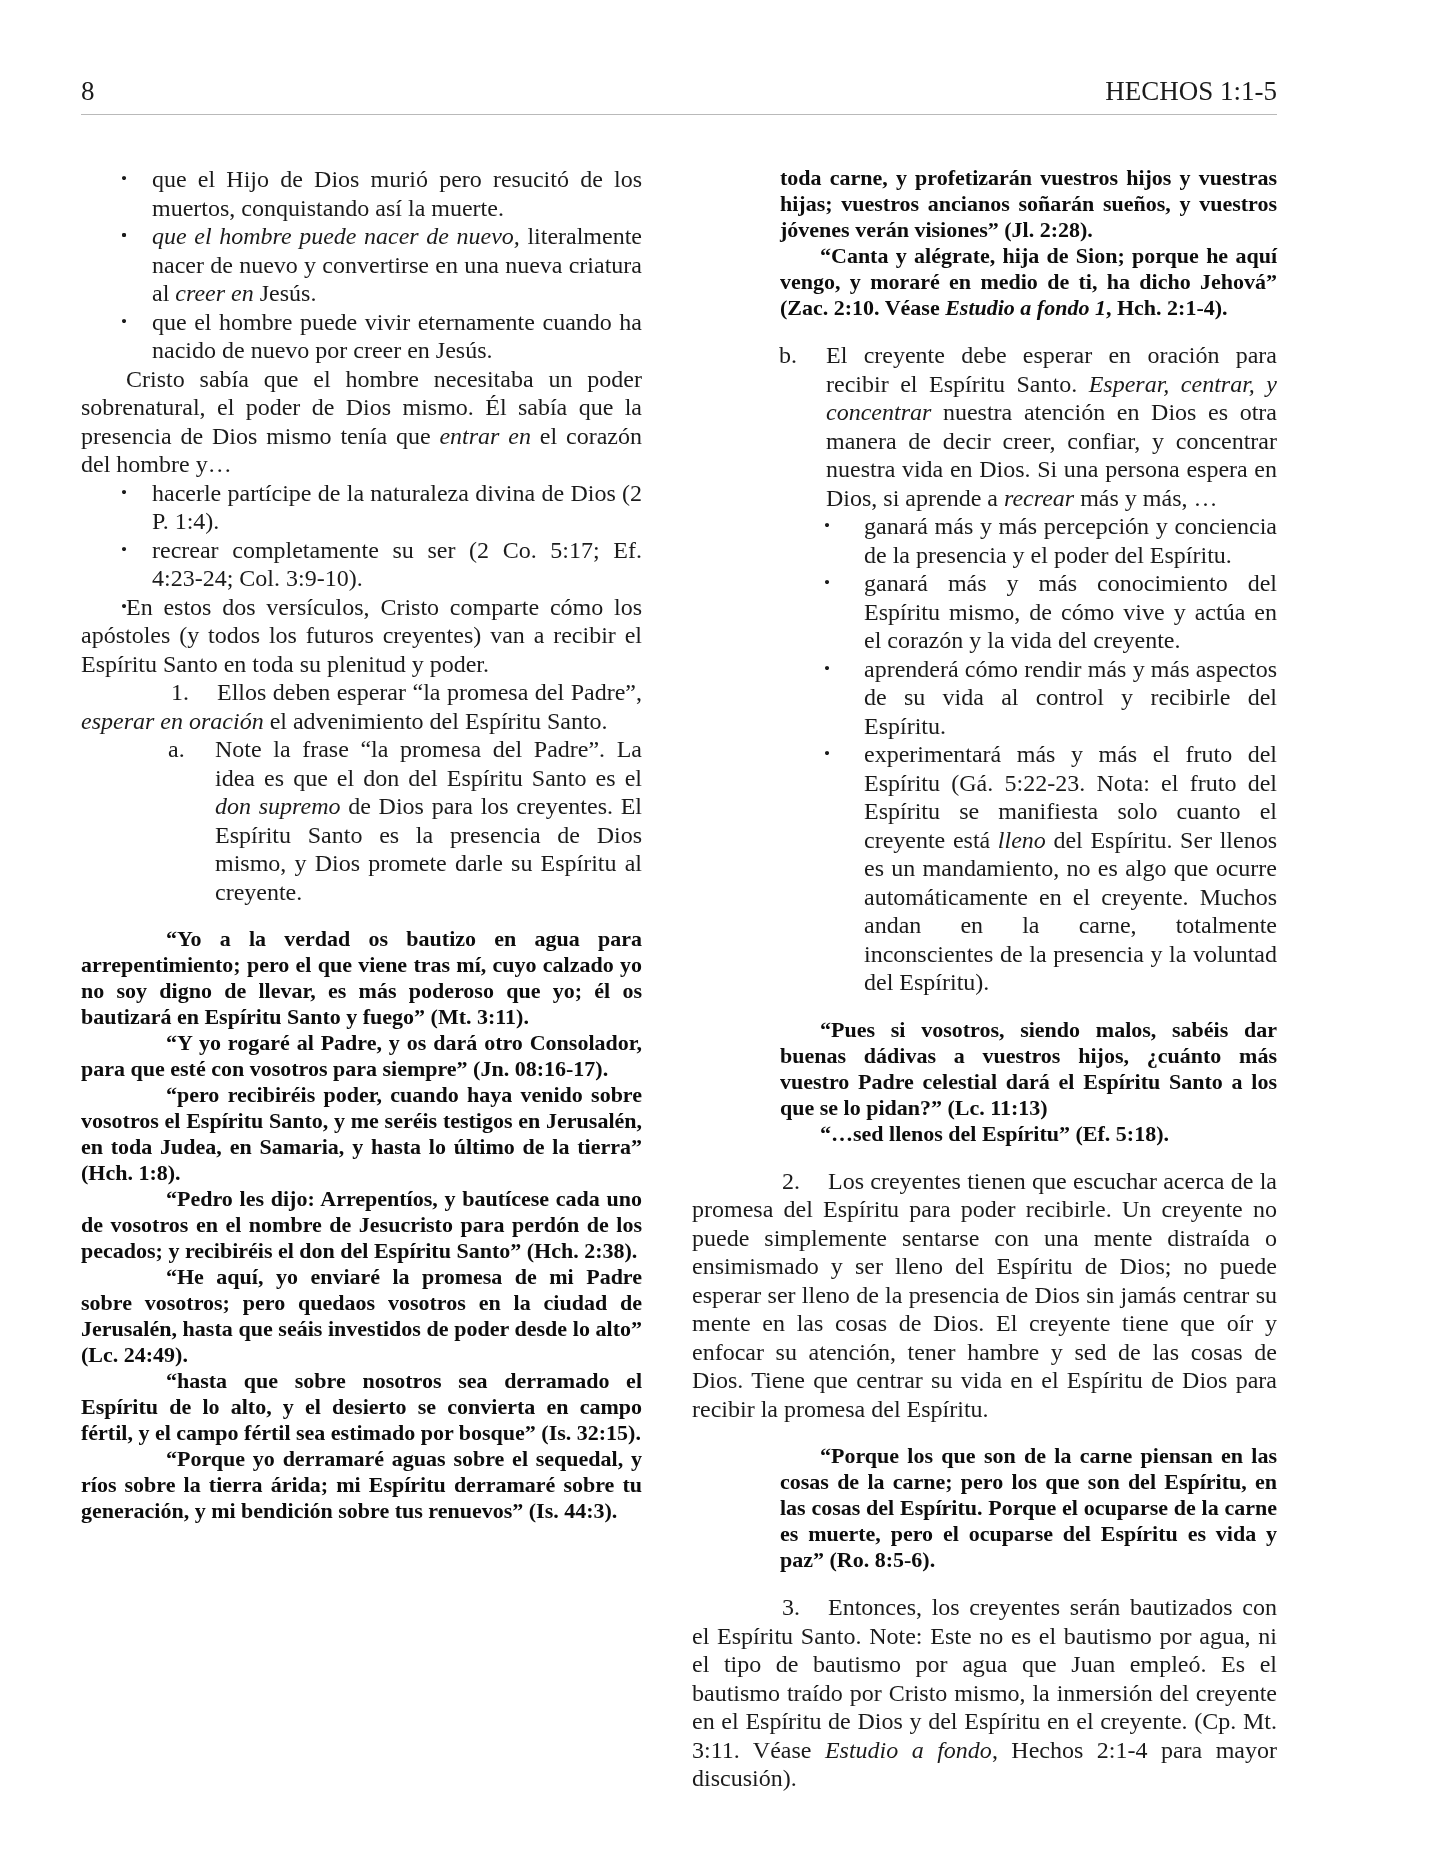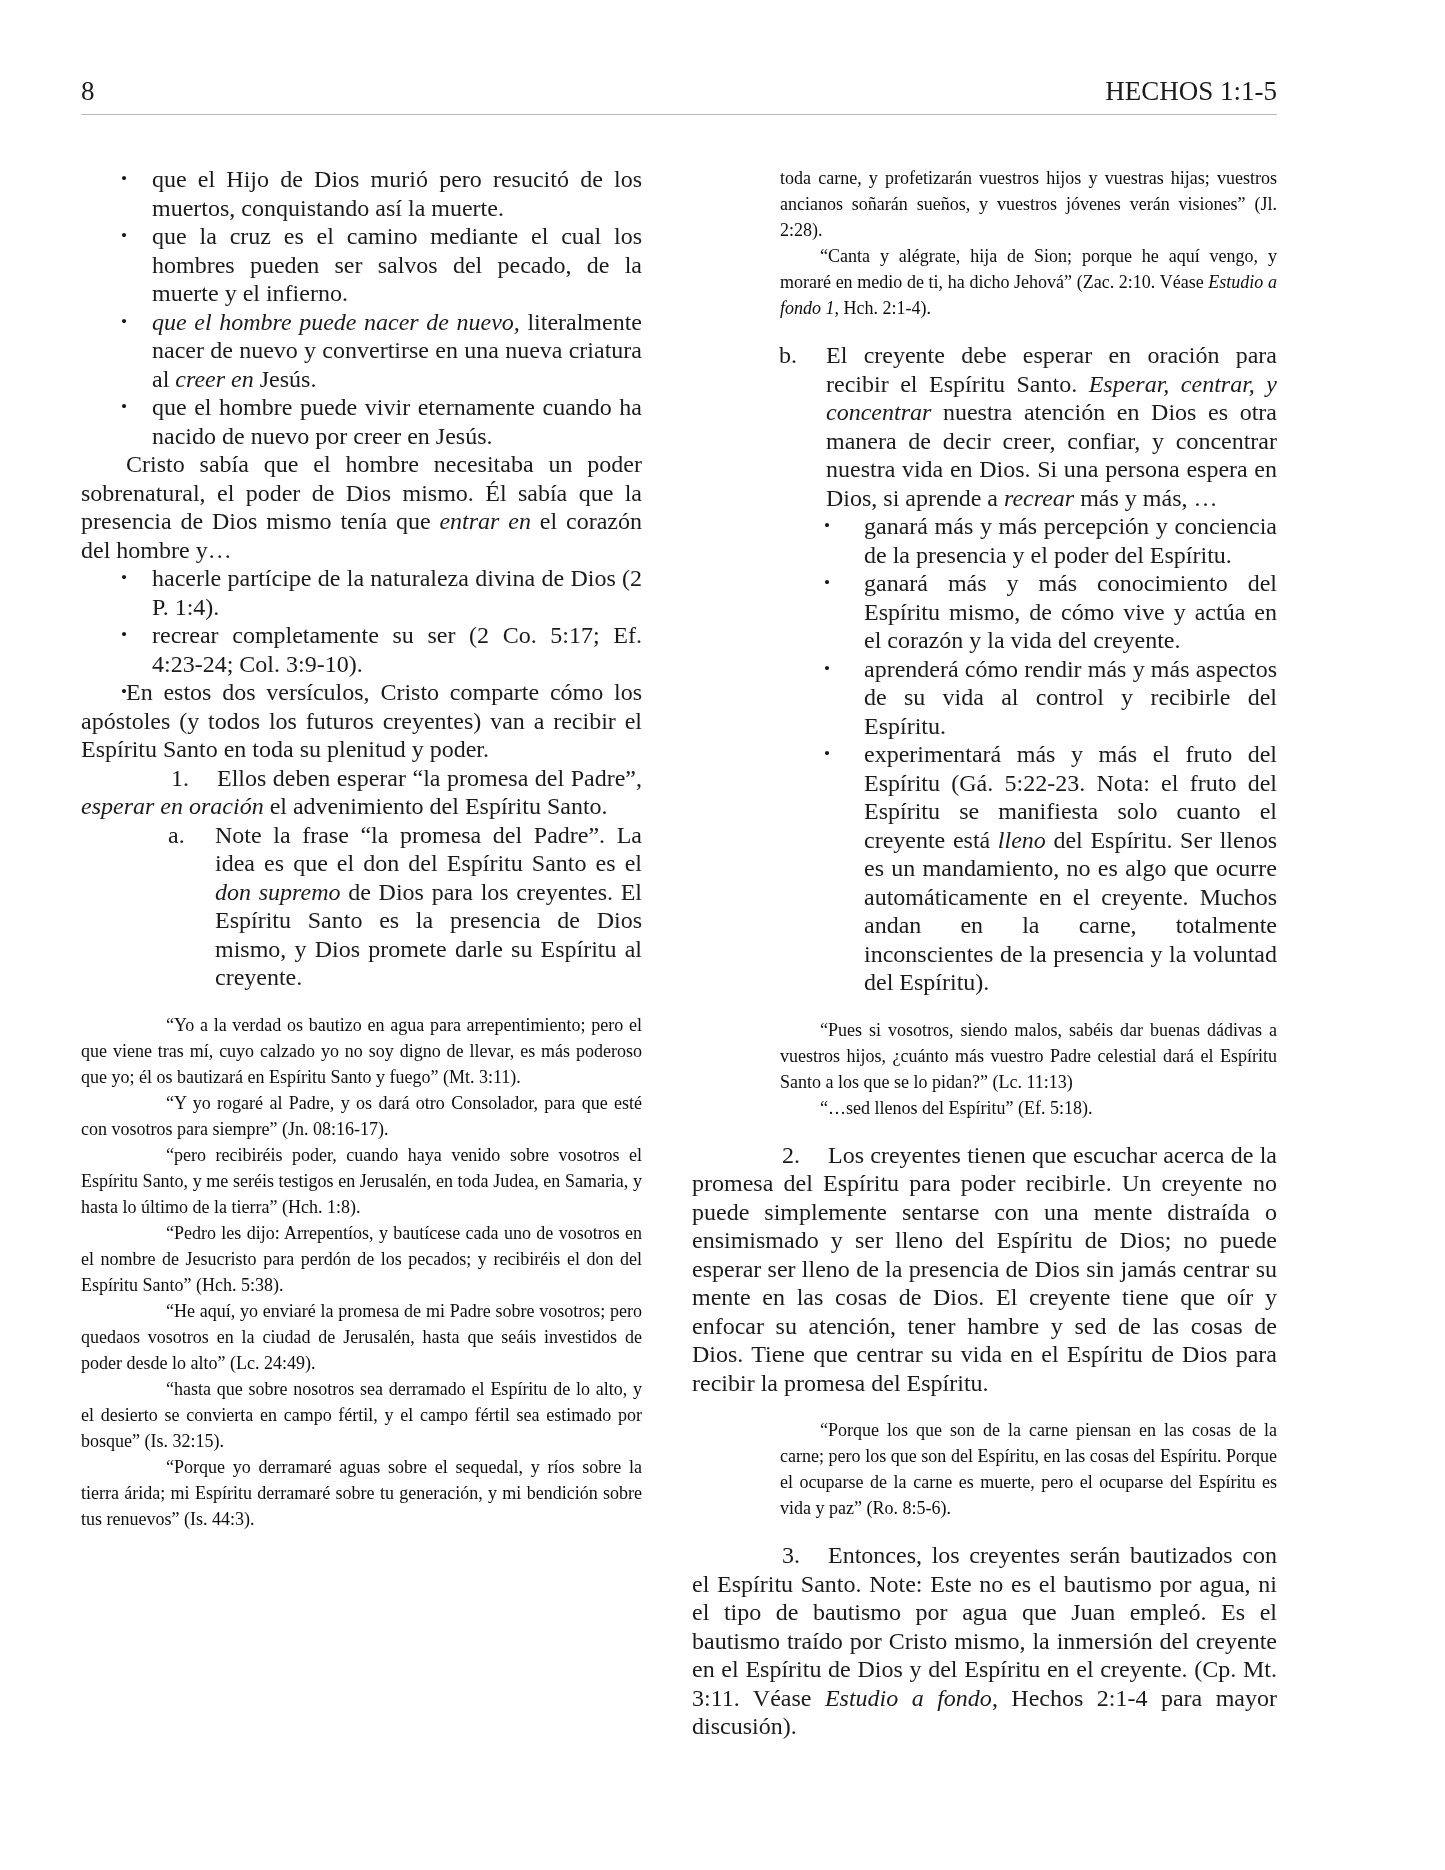--- a/index.html
+++ b/index.html
@@ -50,56 +50,56 @@
   .alpha { position: relative; padding-left: 134px; }
   .alpha .label { position: absolute; left: 87px; top: 0; }
 
   .b1 { position: relative; padding-left: 71px; }
   .b1 .bullet { position: absolute; left: 40px; top: 0; font-size: 0.72em; }
 
   .b2 { position: relative; padding-left: 172px; }
   .b2 .bullet { position: absolute; left: 132px; top: 0; font-size: 0.72em; }
 
   .quote {
-    font-weight: 400;
-    font-size: 18px;
+    font-weight: 700;
+    font-size: 22px;
     line-height: 26px;
     color: #0d0d0d;
   }
   .col-left  .quote { text-indent: 85px; }
   .col-right .quote { margin-left: 88px; text-indent: 40px; }
   .quote.noindent { text-indent: 0; }
 
   i { font-style: italic; }
 </style>
 </head>
 <body>
 
 <div class="page">
   <div class="header">
     <span>8</span>
     <span>HECHOS 1:1-5</span>
   </div>
   <div class="header-rule"></div>
   <div class="col col-left" id="col-left">
       <div class="blk b1"><span class="bullet">•</span><span>que el Hijo de Dios murió pero resucitó de los muertos, conquistando así la muerte.</span></div>
-      <div class="blk b1"><span class="bullet">•</span><span>que la cruz es el camino mediante el cual los hombres pueden ser salvos del pecado, de la muerte y el infierno.</span></div>
+      <div class="blk b1"><span class="bullet">•</span></div>
       <div class="blk b1"><span class="bullet">•</span><span><i>que el hombre puede nacer de nuevo,</i> literalmente nacer de nuevo y convertirse en una nueva criatura al <i>creer en</i> Jesús.</span></div>
       <div class="blk b1"><span class="bullet">•</span><span>que el hombre puede vivir eternamente cuando ha nacido de nuevo por creer en Jesús.</span></div>
       <div class="blk body"><span>Cristo sabía que el hombre necesitaba un poder sobrenatural, el poder de Dios mismo. Él sabía que la presencia de Dios mismo tenía que <i>entrar en</i> el corazón del hombre y…</span></div>
       <div class="blk b1"><span class="bullet">•</span><span>hacerle partícipe de la naturaleza divina de Dios (2 P. 1:4).</span></div>
       <div class="blk b1"><span class="bullet">•</span><span>recrear completamente su ser (2 Co. 5:17; Ef. 4:23-24; Col. 3:9-10).</span></div>
       <div class="blk b1"><span class="bullet">•</span></div>
       <div class="blk body"><span>En estos dos versículos, Cristo comparte cómo los apóstoles (y todos los futuros creyentes) van a recibir el Espíritu Santo en toda su plenitud y poder.</span></div>
       <div class="blk num"><span class="label">1.</span><span>Ellos deben esperar “la promesa del Padre”, <i>esperar en oración</i> el advenimiento del Espíritu Santo.</span></div>
       <div class="blk alpha"><span class="label">a.</span><span>Note la frase “la promesa del Padre”. La idea es que el don del Espíritu Santo es el <i>don supremo</i> de Dios para los creyentes. El Espíritu Santo es la presencia de Dios mismo, y Dios promete darle su Espíritu al creyente.</span></div>
       <div class="blk quote gap-top"><span>“Yo a la verdad os bautizo en agua para arrepentimiento; pero el que viene tras mí, cuyo calzado yo no soy digno de llevar, es más poderoso que yo; él os bautizará en Espíritu Santo y fuego” (Mt. 3:11).</span></div>
       <div class="blk quote quote"><span>“Y yo rogaré al Padre, y os dará otro Consolador, para que esté con vosotros para siempre” (Jn. 08:16-17).</span></div>
       <div class="blk quote quote"><span>“pero recibiréis poder, cuando haya venido sobre vosotros el Espíritu Santo, y me seréis testigos en Jerusalén, en toda Judea, en Samaria, y hasta lo último de la tierra” (Hch. 1:8).</span></div>
-      <div class="blk quote quote"><span>“Pedro les dijo: Arrepentíos, y bautícese cada uno de vosotros en el nombre de Jesucristo para perdón de los pecados; y recibiréis el don del Espíritu Santo” (Hch. 5:38).</span></div>
+      <div class="blk quote quote"><span>“Pedro les dijo: Arrepentíos, y bautícese cada uno de vosotros en el nombre de Jesucristo para perdón de los pecados; y recibiréis el don del Espíritu Santo” (Hch. 2:38).</span></div>
       <div class="blk quote quote"><span>“He aquí, yo enviaré la promesa de mi Padre sobre vosotros; pero quedaos vosotros en la ciudad de Jerusalén, hasta que seáis investidos de poder desde lo alto” (Lc. 24:49).</span></div>
       <div class="blk quote quote"><span>“hasta que sobre nosotros sea derramado el Espíritu de lo alto, y el desierto se convierta en campo fértil, y el campo fértil sea estimado por bosque” (Is. 32:15).</span></div>
       <div class="blk quote quote"><span>“Porque yo derramaré aguas sobre el sequedal, y ríos sobre la tierra árida; mi Espíritu derramaré sobre tu generación, y mi bendición sobre tus renuevos” (Is. 44:3).</span></div>
     </div>
   <div class="col col-right" id="col-right">
       <div class="blk quote noindent"><span>toda carne, y profetizarán vuestros hijos y vuestras hijas; vuestros ancianos soñarán sueños, y vuestros jóvenes verán visiones” (Jl. 2:28).</span></div>
       <div class="blk quote quote"><span>“Canta y alégrate, hija de Sion; porque he aquí vengo, y moraré en medio de ti, ha dicho Jehová” (Zac. 2:10. Véase <i>Estudio a fondo 1</i>, Hch. 2:1-4).</span></div>
       <div class="blk alpha gap-top"><span class="label">b.</span><span>El creyente debe esperar en oración para recibir el Espíritu Santo. <i>Esperar, centrar, y concentrar</i> nuestra atención en Dios es otra manera de decir creer, confiar, y concentrar nuestra vida en Dios. Si una persona espera en Dios, si aprende a <i>recrear</i> más y más, …</span></div>
       <div class="blk b2"><span class="bullet">•</span><span>ganará más y más percepción y conciencia de la presencia y el poder del Espíritu.</span></div>
       <div class="blk b2"><span class="bullet">•</span><span>ganará más y más conocimiento del Espíritu mismo, de cómo vive y actúa en el corazón y la vida del creyente.</span></div>

